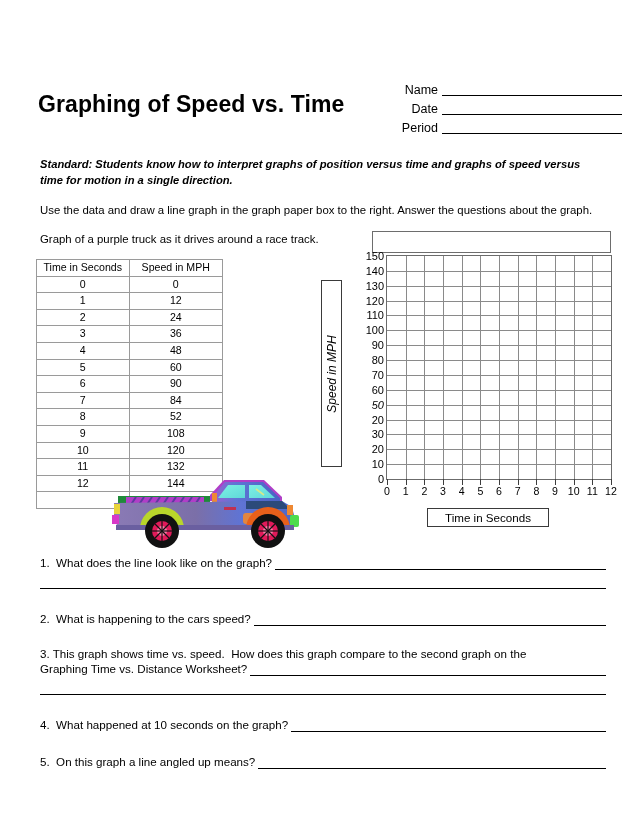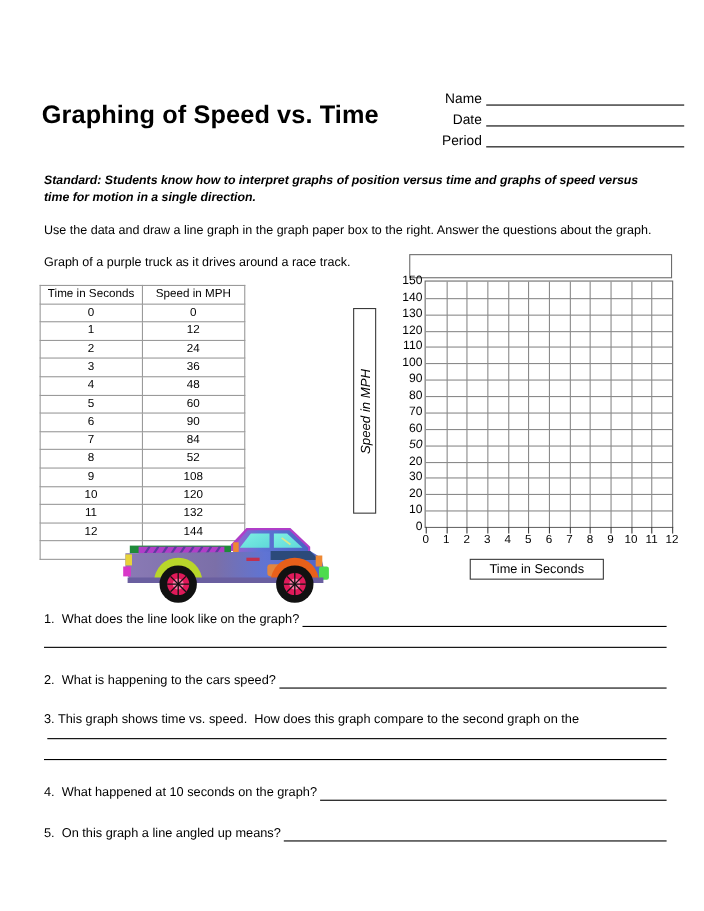--- a/index.html
+++ b/index.html
@@ -431,20 +431,21 @@
         <div class="qline">
           <span class="qtext">2.  What is happening to the cars speed?</span>
           <span class="qrule"></span>
         </div>
       </div>
       <div class="q" style="margin-top: 20px;">
         <div class="qline">
           <span class="qtext">3. This graph shows time vs. speed.  How does this graph compare to the second graph on the</span>
         </div>
         <div class="qline">
+          <span class="qtext">Graphing Time vs. Distance Worksheet?</span>
           <span class="qrule"></span>
         </div>
         <div class="fullrule" style="margin-top: 7px;"></div>
       </div>
       <div class="q" style="margin-top: 22px;">
         <div class="qline">
           <span class="qtext">4.  What happened at 10 seconds on the graph?</span>
           <span class="qrule"></span>
         </div>
       </div>

